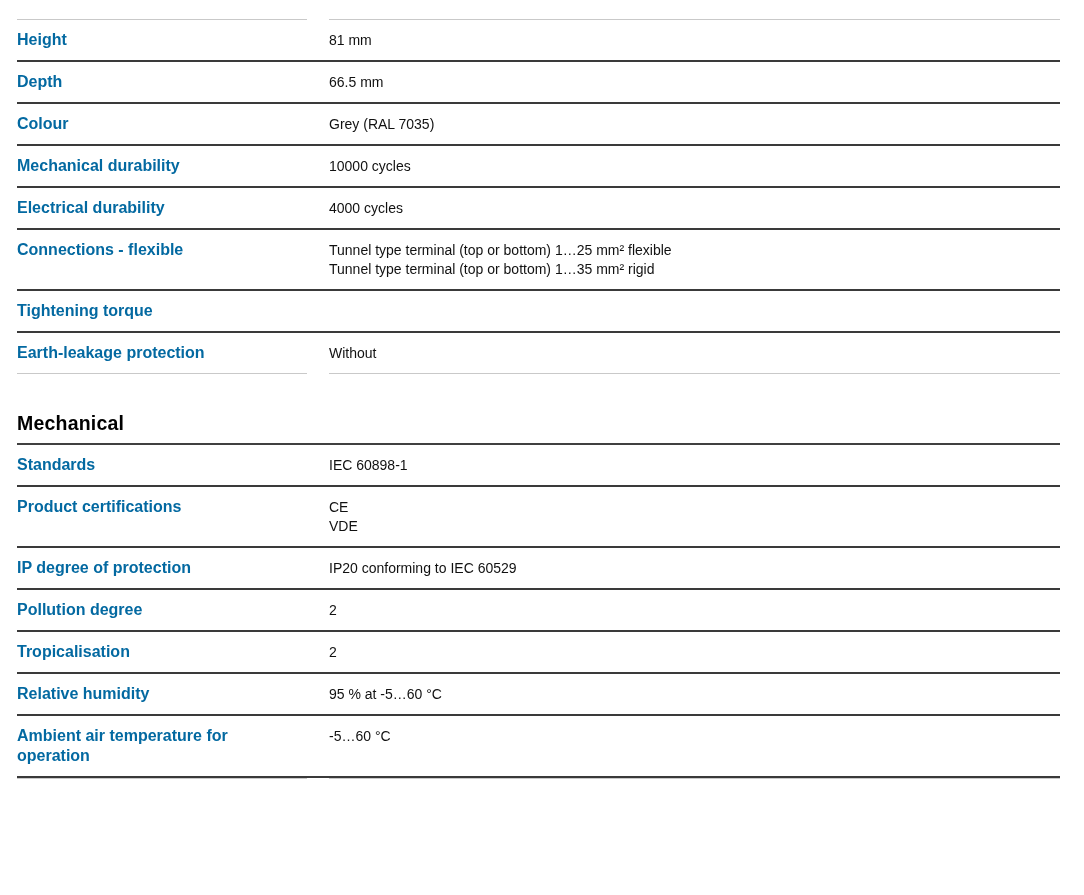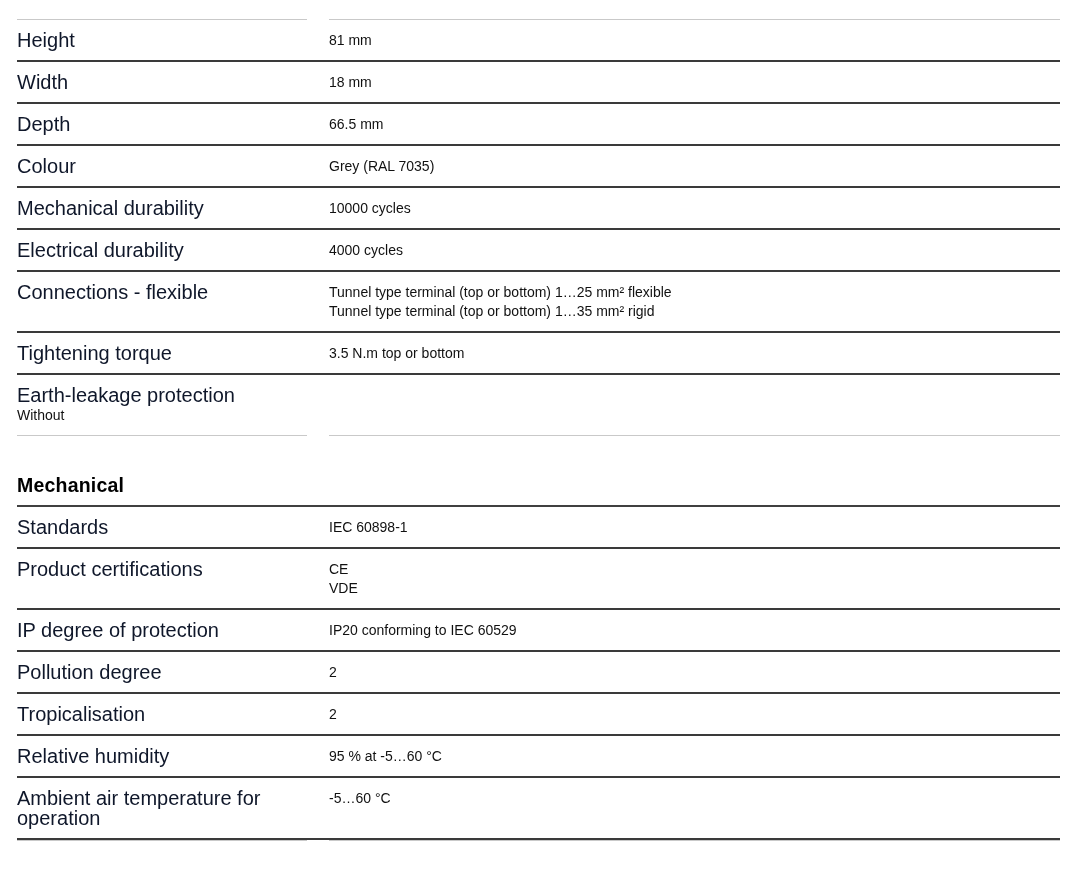--- a/index.html
+++ b/index.html
@@ -35,31 +35,30 @@
     flex: 1;
     border-top: 1px solid #c9c9c9;
   }
   .spec-row {
     display: flex;
     padding: 10px 0 10px 0;
     border-bottom: 2px solid #3a3a3a;
   }
   .spec-row.last {
     border-bottom: none;
-    flex-direction: column;
   }
   .cell-label {
     width: 290px;
     margin-right: 22px;
     box-sizing: border-box;
     padding-right: 30px;
-    font-weight: normal;
-    font-size: 20px;
+    font-weight: bold;
+    font-size: 16px;
     line-height: 20px;
-    color: #0f172a;
+    color: #0369a1;
   }
   .cell-value {
     flex: 1;
     font-size: 14px;
     line-height: 19px;
     color: #111111;
     padding-top: 1px;
   }
   .cell-value .value-line {
     white-space: nowrap;
@@ -85,26 +84,20 @@
     <div class="seg-value"></div>
   </div>
 
   <div class="spec-row">
     <div class="cell-label">Height</div>
     <div class="cell-value">
           <div class="value-line">81 mm</div>
         </div>
   </div>
 
-  <div class="spec-row">
-    <div class="cell-label">Width</div>
-    <div class="cell-value">
-          <div class="value-line">18 mm</div>
-        </div>
-  </div>
 
   <div class="spec-row">
     <div class="cell-label">Depth</div>
     <div class="cell-value">
           <div class="value-line">66.5 mm</div>
         </div>
   </div>
 
   <div class="spec-row">
     <div class="cell-label">Colour</div>
@@ -130,23 +123,20 @@
   <div class="spec-row">
     <div class="cell-label">Connections - flexible</div>
     <div class="cell-value">
           <div class="value-line">Tunnel type terminal (top or bottom) 1…25 mm² flexible</div>
           <div class="value-line">Tunnel type terminal (top or bottom) 1…35 mm² rigid</div>
         </div>
   </div>
 
   <div class="spec-row">
     <div class="cell-label">Tightening torque</div>
-    <div class="cell-value">
-          <div class="value-line">3.5 N.m top or bottom</div>
-        </div>
   </div>
 
   <div class="spec-row last">
     <div class="cell-label">Earth-leakage protection</div>
     <div class="cell-value">
           <div class="value-line">Without</div>
         </div>
   </div>
 
   <div class="edge">

